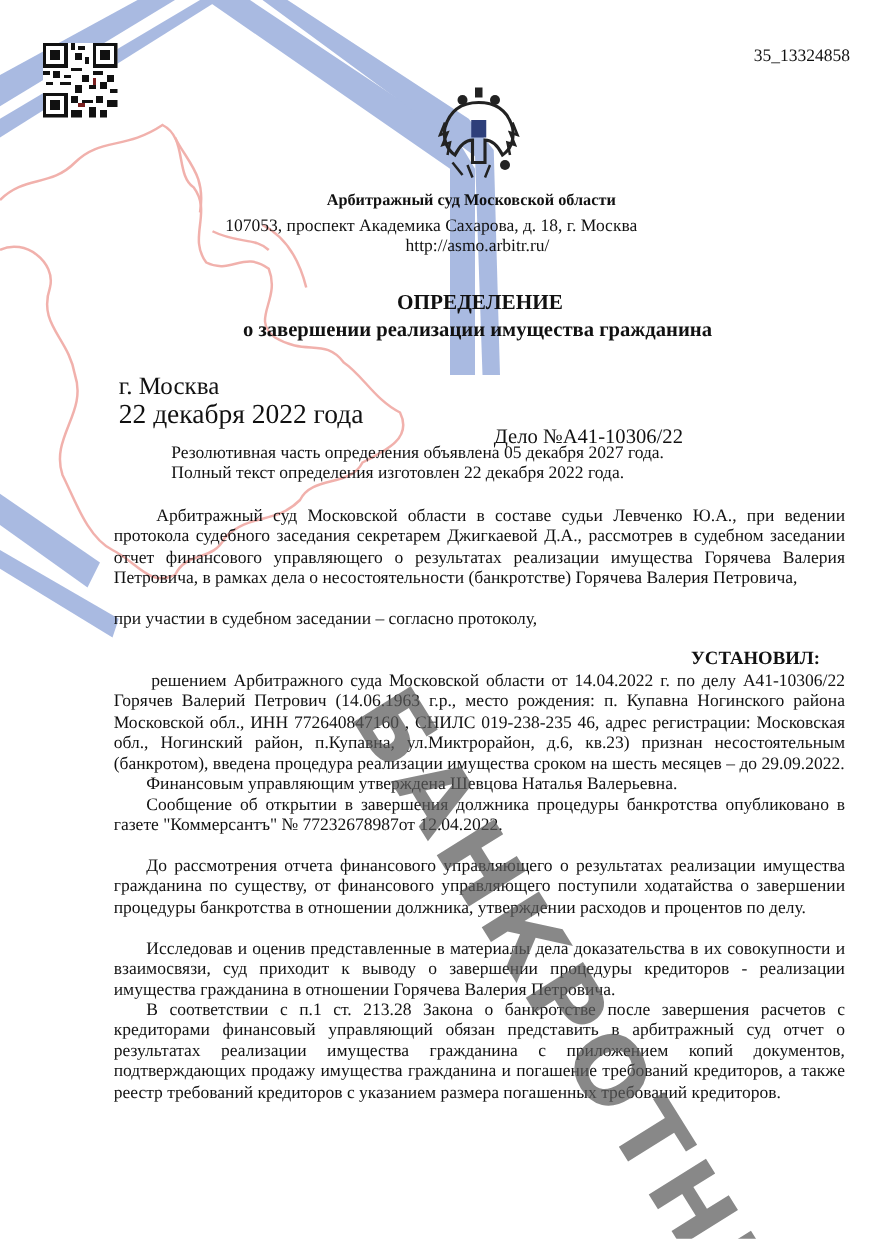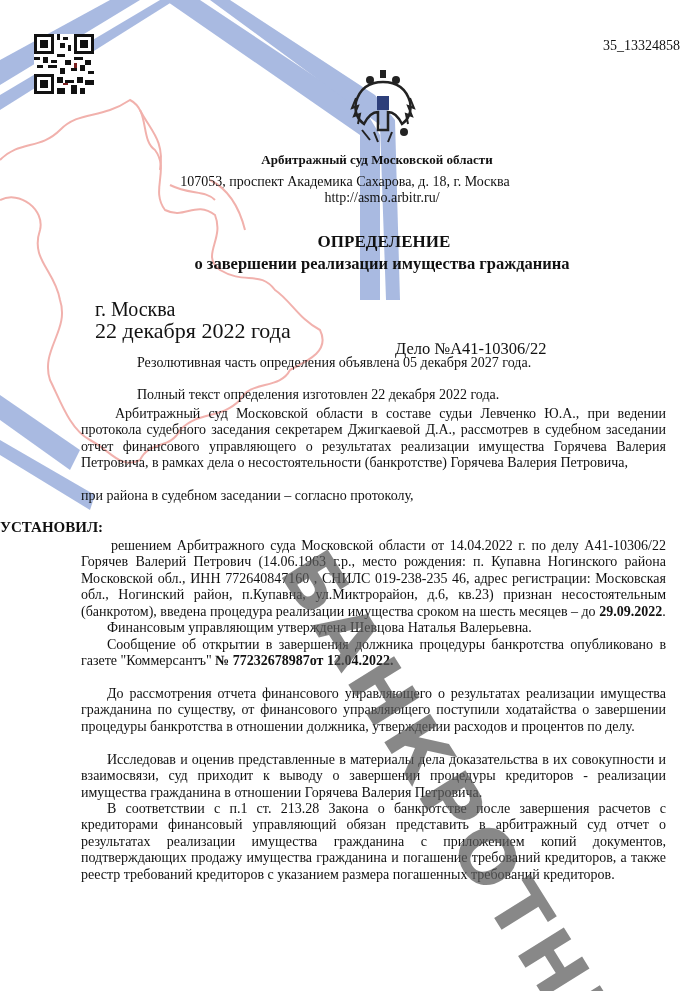--- a/index.html
+++ b/index.html
@@ -14,25 +14,25 @@
   .court-name { top: 152px; font-size: 13px; font-weight: bold; left: 58px; padding-left: 27px; }
   .court-addr { top: 174px; font-size: 14px; left: 30px; }
   .court-url { top: 190px; font-size: 14px; left: 30px; }
   .doc-title { top: 232px; font-size: 17px; font-weight: bold; left: 58px; }
   .doc-subtitle { top: 254px; font-size: 16.5px; font-weight: bold; left: 58px; }
   .city { left: 95px; top: 298px; font-size: 20px; }
   .date { left: 95px; top: 318px; font-size: 22px; text-align: right; }
   .case { left: 395px; top: 318px; font-size: 16.5px; margin-top: 21px; }
   .note { left: 137px; font-size: 14px; }
   .note1 { top: 355px; }
-  .note2 { top: 387px; }
-  .para { position: absolute; left: 81px; width: 585px; font-size: 14px; line-height: 16.4px; text-align: justify; }
+  .note2 { top: 371px; }
+  .para { position: absolute; left: 91px; width: 585px; font-size: 14px; line-height: 16.4px; text-align: justify; }
   .para .ind { display: inline-block; width: 34px; }
-  .heading { position: absolute; left: 0; width: 656px; text-align: left; font-size: 15px; font-weight: bold; }
-  b { font-weight: bold; }
+  .heading { position: absolute; left: 0; width: 656px; text-align: right; font-size: 15px; font-weight: bold; }
+  b { font-weight: normal; }
   .watermark { position: absolute; left: 330px; top: 540px; font-family: "DejaVu Sans", sans-serif; font-weight: bold;
                font-size: 74px; color: rgba(90,90,90,0.72); transform: rotate(58deg); transform-origin: left top;
                white-space: nowrap; letter-spacing: 6px; line-height: 70px; pointer-events: none; }
 </style>
 </head>
 <body>
 
 <svg class="bg-layer" viewBox="0 0 700 991">
   <g fill="#a5b7e0" opacity="0.95">
     <polygon points="0,85 0,60 110,0 140,0"></polygon>
@@ -116,21 +116,21 @@
 <div class="abs center doc-subtitle" style="left:32px">о завершении реализации имущества гражданина</div>
 
 <div class="abs city">г. Москва</div>
 <div class="abs date">22 декабря 2022 года</div>
 <div class="abs case">Дело №А41-10306/22</div>
 
 <div class="abs note note1">Резолютивная часть определения объявлена 05 декабря 2027 года.</div>
 <div class="abs note note2">Полный текст определения изготовлен 22 декабря 2022 года.</div>
 
 <div class="para" style="top:406px"><span class="ind"></span><span>Арбитражный суд Московской области в составе судьи Левченко Ю.А., при ведении протокола судебного заседания секретарем Джигкаевой Д.А., рассмотрев в судебном заседании  отчет финансового управляющего о результатах реализации имущества Горячева Валерия  Петровича, в рамках дела о несостоятельности (банкротстве) Горячева Валерия Петровича,</span></div>
-<div class="para" style="top:488px">при района в судебном заседании – согласно протоколу,</div>
+<div class="para" style="top:488px">при участии в судебном заседании – согласно протоколу,</div>
 
 <div class="heading" style="top:519px">УСТАНОВИЛ:</div>
 
 <div class="para" style="top:538px"><span class="ind" style="width:30px"></span><span>решением Арбитражного суда Московской области от 14.04.2022 г. по делу А41-10306/22 Горячев Валерий  Петрович  (14.06.1963 г.р., место рождения: п. Купавна Ногинского района Московской обл., ИНН 772640847160 , СНИЛС 019-238-235 46, адрес регистрации: Московская обл., Ногинский район, п.Купавна, ул.Миктрорайон, д.6, кв.23) признан несостоятельным (банкротом), введена процедура реализации имущества сроком на шесть месяцев – до </span><b>29.09.2022</b><span>.</span></div>
 
 <div class="para" style="top:620px"><span class="ind" style="width:26px"></span><span>Финансовым управляющим утверждена Шевцова Наталья Валерьевна.</span></div>
 
 <div class="para" style="top:637px"><span class="ind" style="width:26px"></span><span>Сообщение об открытии в завершения должника процедуры банкротства опубликовано в газете "Коммерсантъ" </span><b>№ 77232678987от 12.04.2022.</b></div>
 
 <div class="para" style="top:686px"><span class="ind" style="width:26px"></span><span>До рассмотрения отчета финансового управляющего о результатах реализации имущества гражданина по существу, от финансового управляющего поступили ходатайства о завершении процедуры банкротства в отношении должника, утверждении расходов и процентов по делу.</span></div>

